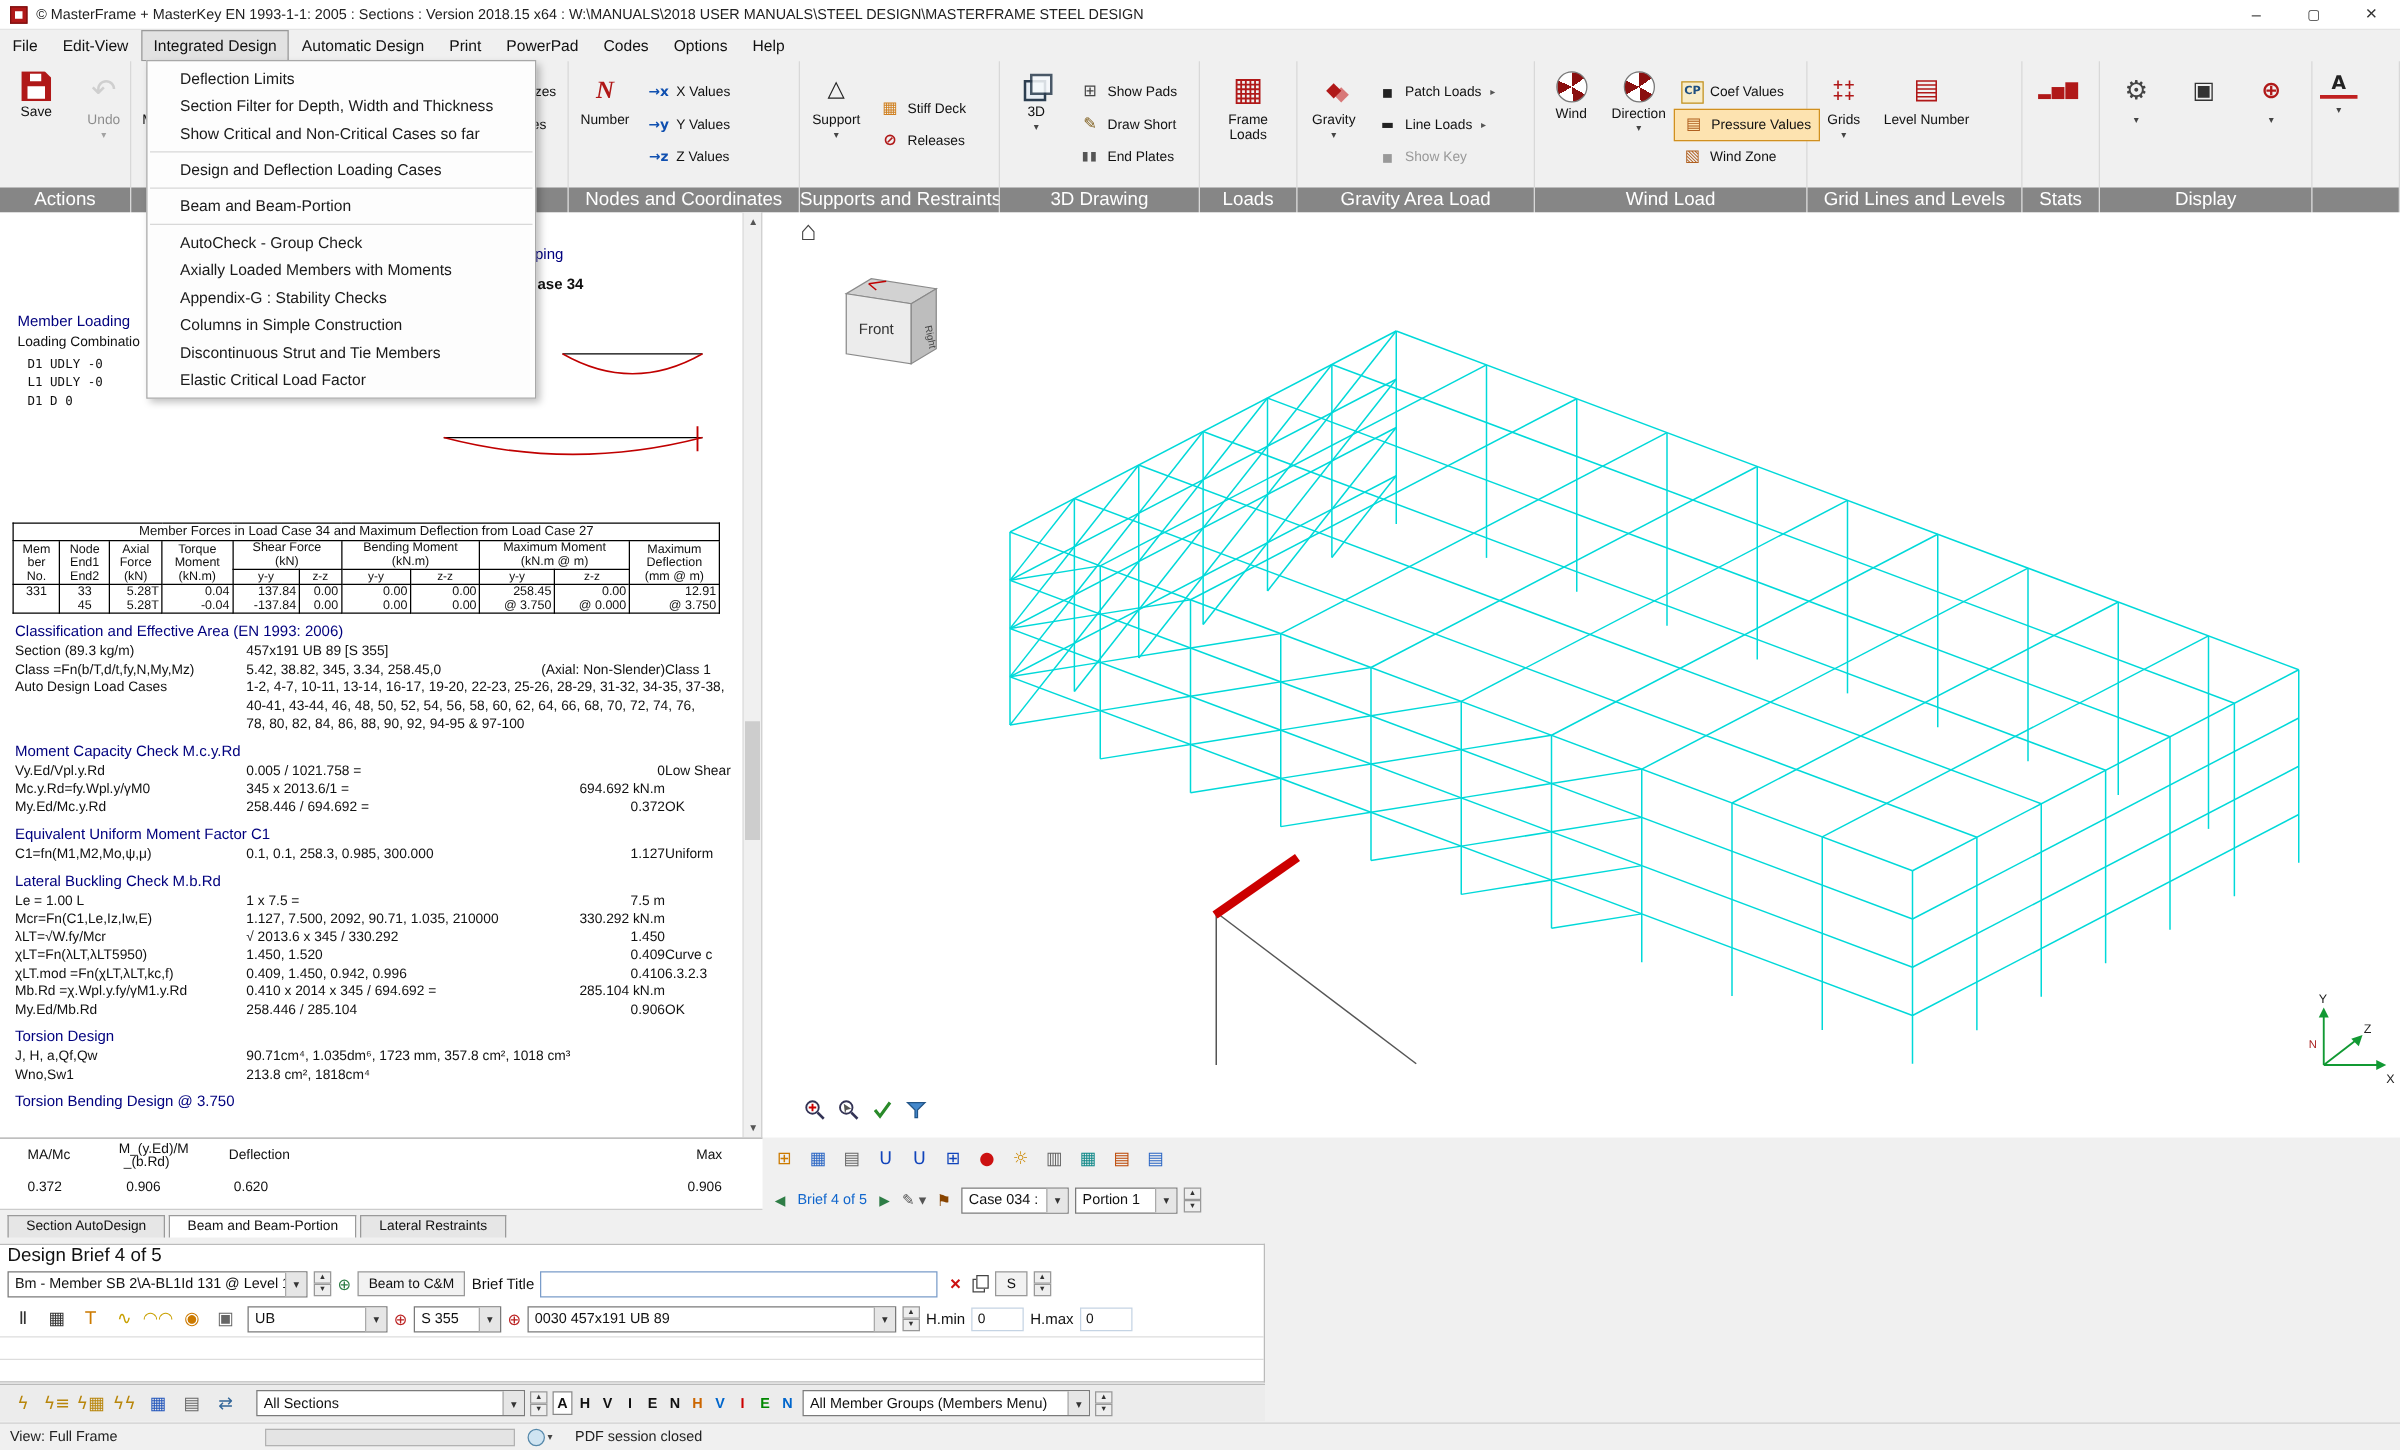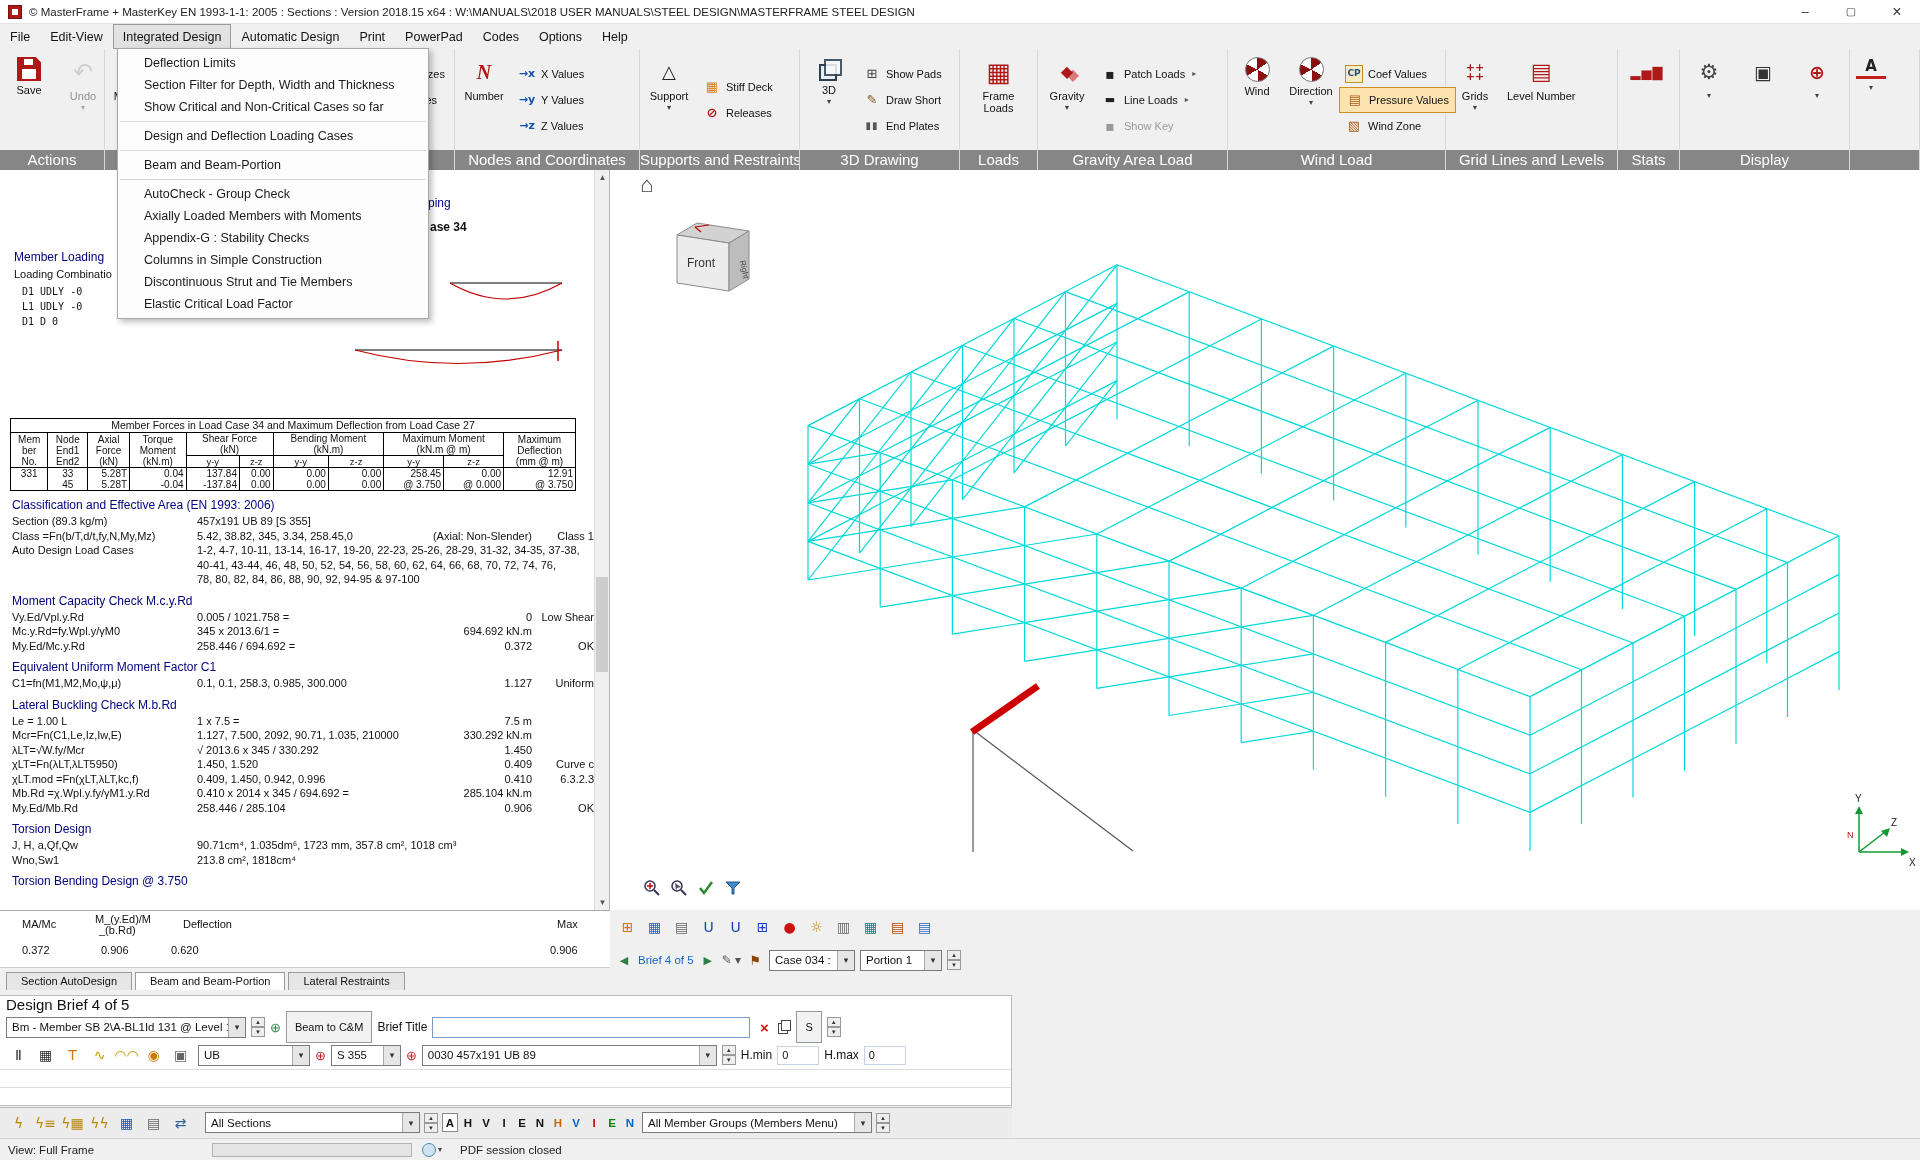--- a/index.html
+++ b/index.html
@@ -102,21 +102,21 @@
 #frag2{position:absolute;left:430px;top:50px;font-size:12px;font-weight:bold}
 #lp-diagram{position:absolute;left:340px;top:25px}
 table.forces{border-collapse:collapse;margin-left:10px;width:566px;font-size:10px}
 table.forces td,table.forces th{border:1px solid #000;padding:0 2px;font-weight:normal;text-align:center;line-height:11px}
 table.forces .tt{font-size:10.5px;padding:1px 0}
 table.forces .sub{font-size:9.5px}
 table.forces .dat td{text-align:right;vertical-align:top}
 table.forces .dat td.c{text-align:center}
 .sec-heading{font-size:12px;margin:7px 0 2px 12px}
 .frow{display:flex;line-height:14.5px;padding-left:12px;white-space:nowrap}
-.fl{width:185px}.ff{width:235px}.fv{width:100px;text-align:right}.fn{flex:1;text-align:right;}
+.fl{width:185px}.ff{width:235px}.fv{width:100px;text-align:right}.fn{flex:1;}
 #lp-scroll{position:absolute;right:0;top:0;width:15px;height:100%;background:#f0f0f0;border-left:1px solid #dcdcdc}
 .sc-btn{position:absolute;left:0;width:15px;height:15px;font-size:8px;color:#555;display:flex;align-items:center;justify-content:center}
 .sc-up{top:0}.sc-down{bottom:0}
 #sc-thumb{position:absolute;left:1px;top:55%;width:12px;height:95px;background:#cdcdcd}
 
 
 #view3d{position:absolute;left:610px;top:170px;width:1310px;height:740px;background:#fff}
 #home-icon{position:absolute;left:30px;top:2px;font-size:22px;color:#444}
 #home-icon::before{content:"⌂"}
 #view-cube{position:absolute;left:55px;top:35px}
@@ -158,21 +158,21 @@
 #briefarea{position:absolute;left:0;top:995px;width:1012px;background:#fff;border:1px solid #bbb;border-left:none}
 .brow{display:flex;align-items:center;gap:5px;padding:0 6px}
 #rowA{height:17px;font-size:15px}
 #rowB{height:28px}
 #rowC{height:28px}
 #rowD,#rowE{height:18px;border-top:1px solid #ddd}
 .ico-x{color:#cc1111;font-weight:bold;font-size:15px;width:18px;text-align:center}
 .ico-copy{position:relative;width:13px;height:14px}
 .ico-copy::before{content:"";position:absolute;left:0;bottom:0;width:8px;height:9px;border:1px solid #444;background:#fff}
 .ico-copy::after{content:"";position:absolute;right:0;top:0;width:8px;height:9px;border:1px solid #444;background:#fff}
-.sbtn{border:1px solid #999;background:#f2f2f2;height:32px;padding:0 8px;font-size:11px;display:flex;align-items:center}
+.sbtn{border:1px solid #999;background:#f2f2f2;height:20px;padding:0 8px;font-size:11px;display:flex;align-items:center}
 .linkico{font-size:13px}
 .hval{width:42px;height:19px;border:1px solid #c5d4e4;background:#fff;font-size:11px;padding:0 4px;display:flex;align-items:center}
 
 
 #rowf{position:absolute;left:0;top:1107px;width:1012px;height:30px;background:#ececec;border-top:1px solid #bbb;display:flex;align-items:center;gap:4px;padding:0 6px}
 .letterbtn{width:16px;height:19px;display:flex;align-items:center;justify-content:center;font-size:11.5px;font-weight:bold}
 .letterbtn.boxed{border:1px solid #888;background:#fff}
 #statusbar{position:absolute;left:0;top:1138px;right:0;height:22px;background:#f0f0f0;border-top:1px solid #cfcfcf;display:flex;align-items:center;font-size:11.5px;color:#222}
 #sb-view{margin-left:8px}
 #sb-box{width:200px;height:14px;background:#e4e4e4;border:1px solid #b2b2b2;margin-left:118px}
@@ -809,21 +809,21 @@
   </div>
 
   <div id="bottomleft">
     <div id="sum">
       <span style="left:22px;top:7px">MA/Mc</span>
       <span style="left:95px;top:2px">M_(y.Ed)/M</span>
       <span style="left:99px;top:13px">_(b.Rd)</span>
       <span style="left:183px;top:7px">Deflection</span>
       <span style="left:22px;top:33px">0.372</span>
       <span style="left:101px;top:33px">0.906</span>
-      <span style="left:171px;top:33px">0.620</span>
+      <span style="left:187px;top:33px">0.620</span>
       <span style="left:557px;top:7px">Max</span>
       <span style="left:550px;top:33px">0.906</span>
     </div>
     <div id="tabs">
         <div class="tab">Section AutoDesign</div>
         <div class="tab active">Beam and Beam-Portion</div>
         <div class="tab">Lateral Restraints</div>
       </div>
   </div>
 

